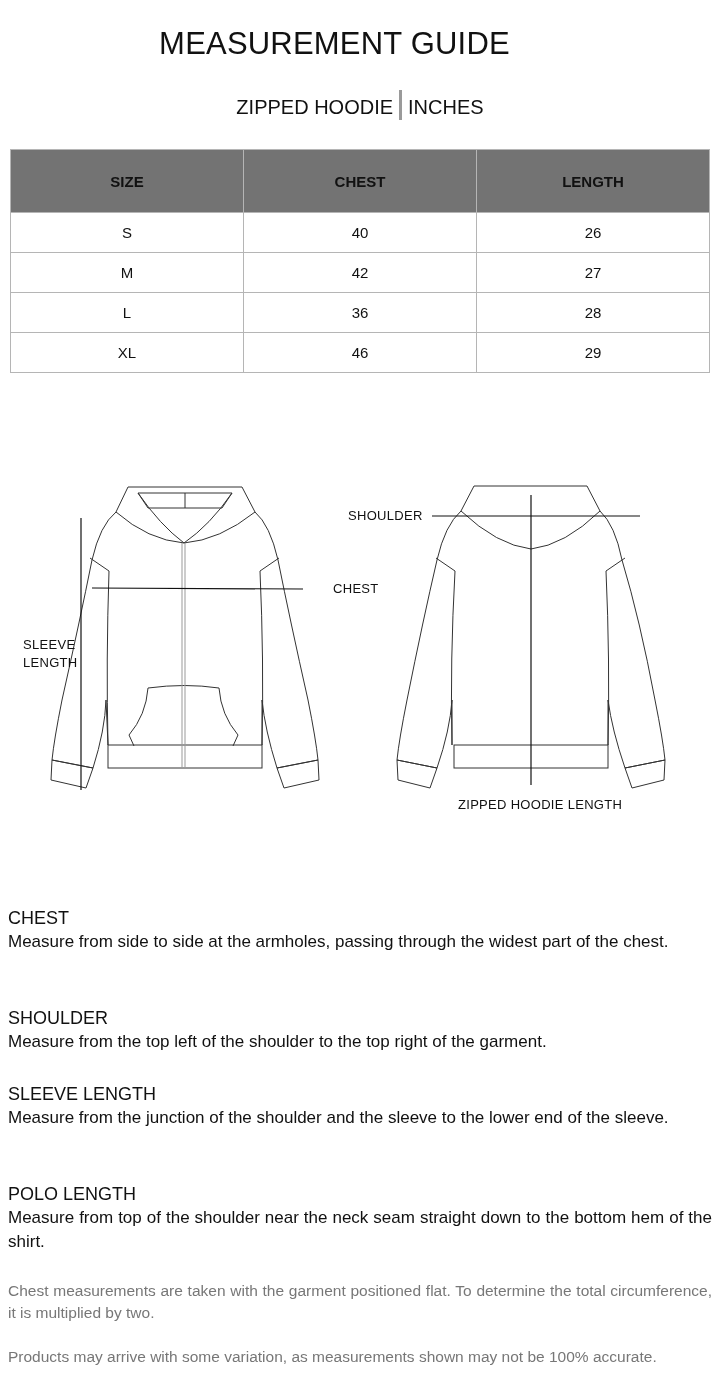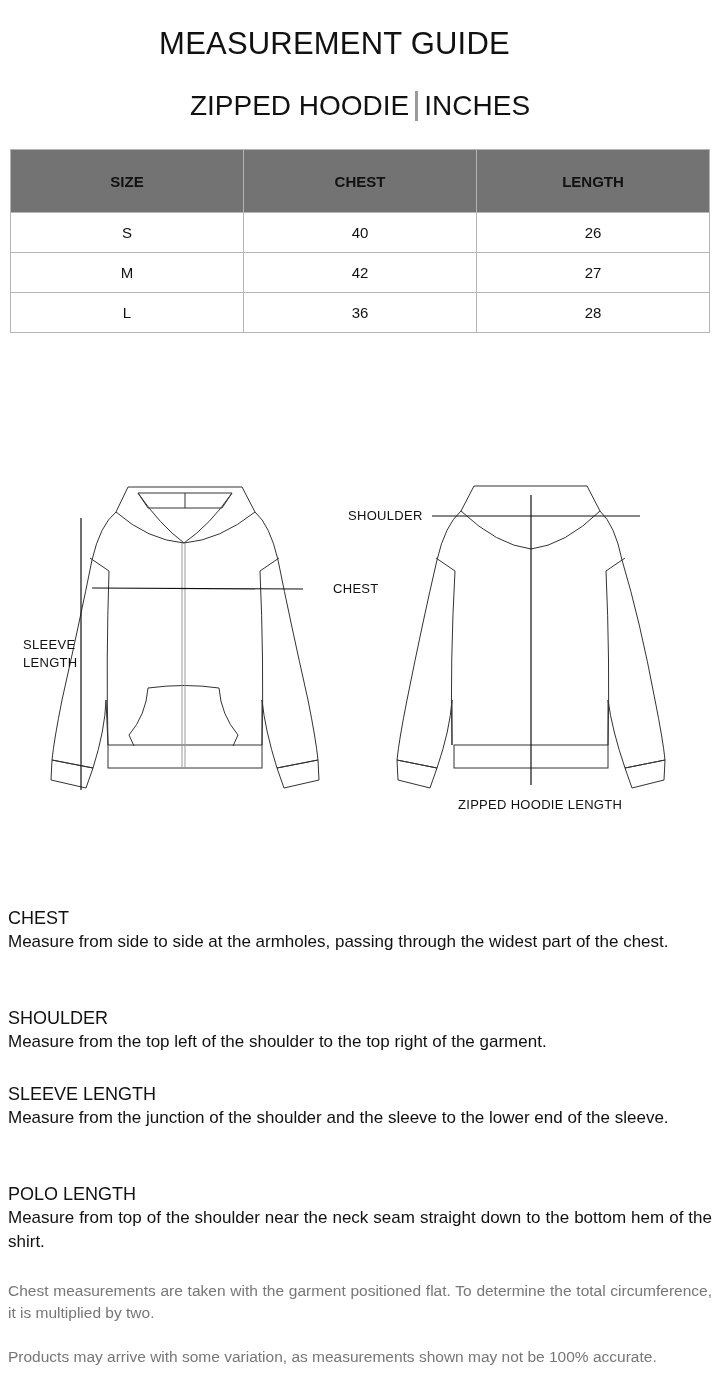--- a/index.html
+++ b/index.html
@@ -1,21 +1,21 @@
 <!DOCTYPE html>
 <html><head>
 <meta charset="utf-8">
 <style>
   html, body { margin: 0; padding: 0; background: #ffffff; }
   body { width: 720px; height: 1400px; position: relative; overflow: hidden;
          font-family: "Liberation Sans", sans-serif; color: #111; }
   .title { position: absolute; top: 26px; left: 0; width: 669px; text-align: center;
            font-size: 31px; letter-spacing: 0.2px; color: #111; }
   .subtitle { position: absolute; top: 90px; left: 0; width: 720px; text-align: center;
-              font-size: 28px; color: #111; }
+              font-size: 20px; color: #111; }
   .subtitle .sep { display: inline-block; width: 3px; height: 30px; background: #9a9a9a;
                    vertical-align: -6px; margin: 0 6px 0 6px; }
   table.size { position: absolute; top: 149px; left: 10px; width: 700px;
                border-collapse: collapse; font-size: 15px; table-layout: fixed; }
   table.size th, table.size td { border: 1px solid #b5b5b5; text-align: center; }
   table.size th { background: #737373; height: 60px; font-weight: bold; font-size: 15px; }
   table.size td { height: 37px; }
   .diagram { position: absolute; top: 470px; left: 0; width: 720px; height: 360px; }
   .lbl { position: absolute; font-size: 13px; color: #111; letter-spacing: 0.3px; }
   .desc { position: absolute; left: 8px; width: 704px; font-size: 17px; line-height: 24px; }
@@ -48,20 +48,25 @@
     </tr>
     <tr>
       <td>M</td>
       <td>42</td>
       <td>27</td>
     </tr>
     <tr>
       <td>L</td>
       <td>36</td>
       <td>28</td>
+    </tr>
+    <tr>
+      <td>XL</td>
+      <td>46</td>
+      <td>29</td>
     </tr>
   </tbody>
 </table>
 
 <div class="diagram">
   <svg width="720" height="360" viewBox="0 470 720 360" xmlns="http://www.w3.org/2000/svg">
     <g fill="none" stroke="#333" stroke-width="1">
 
       <g>
 

